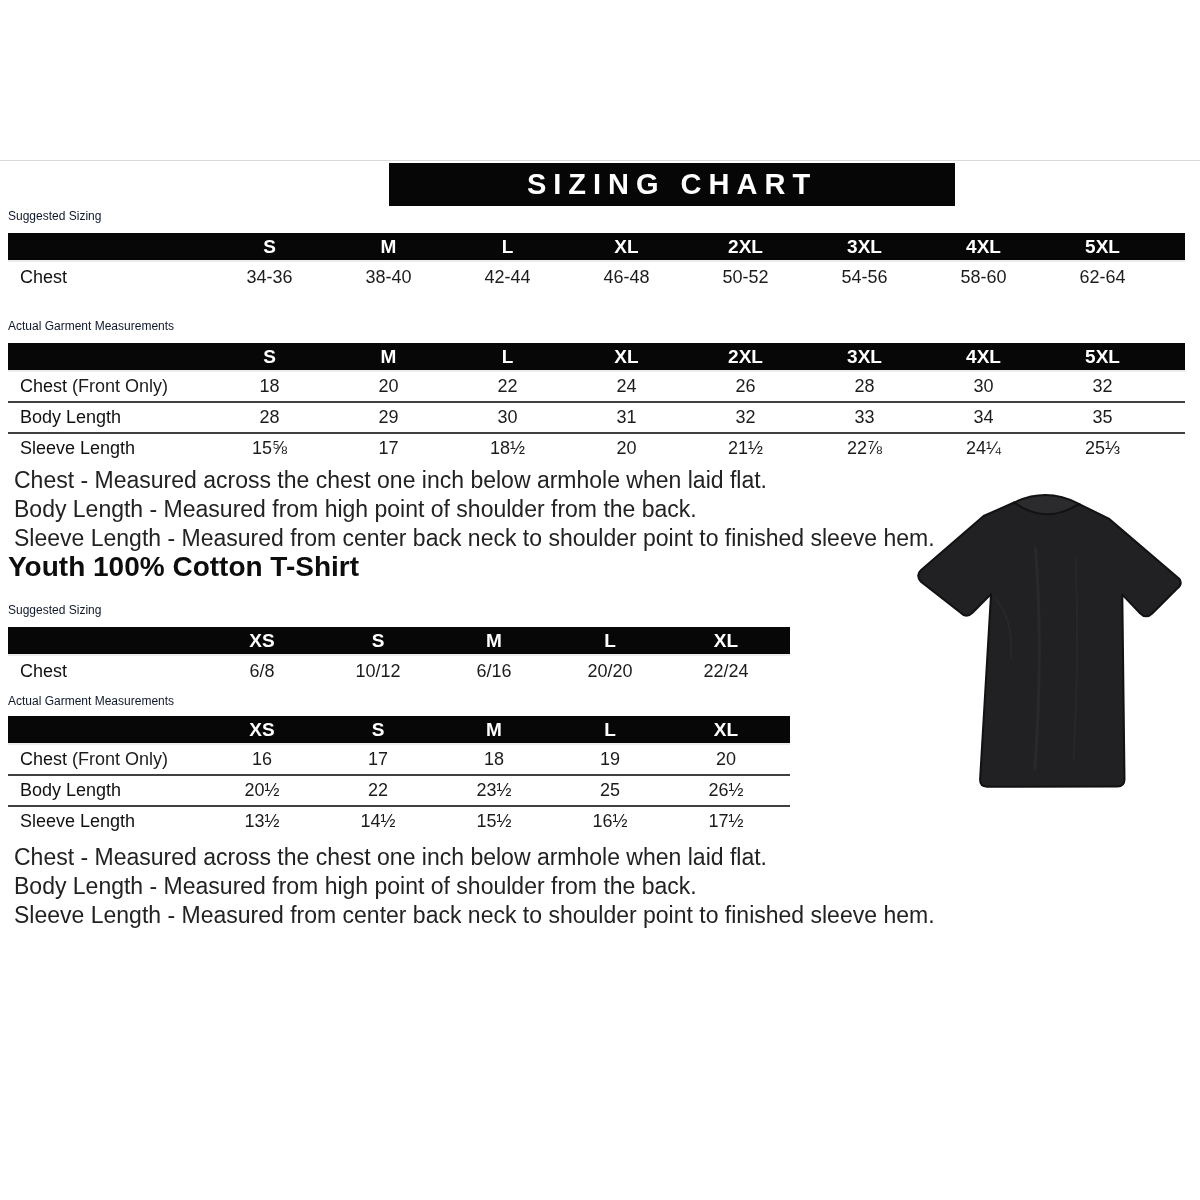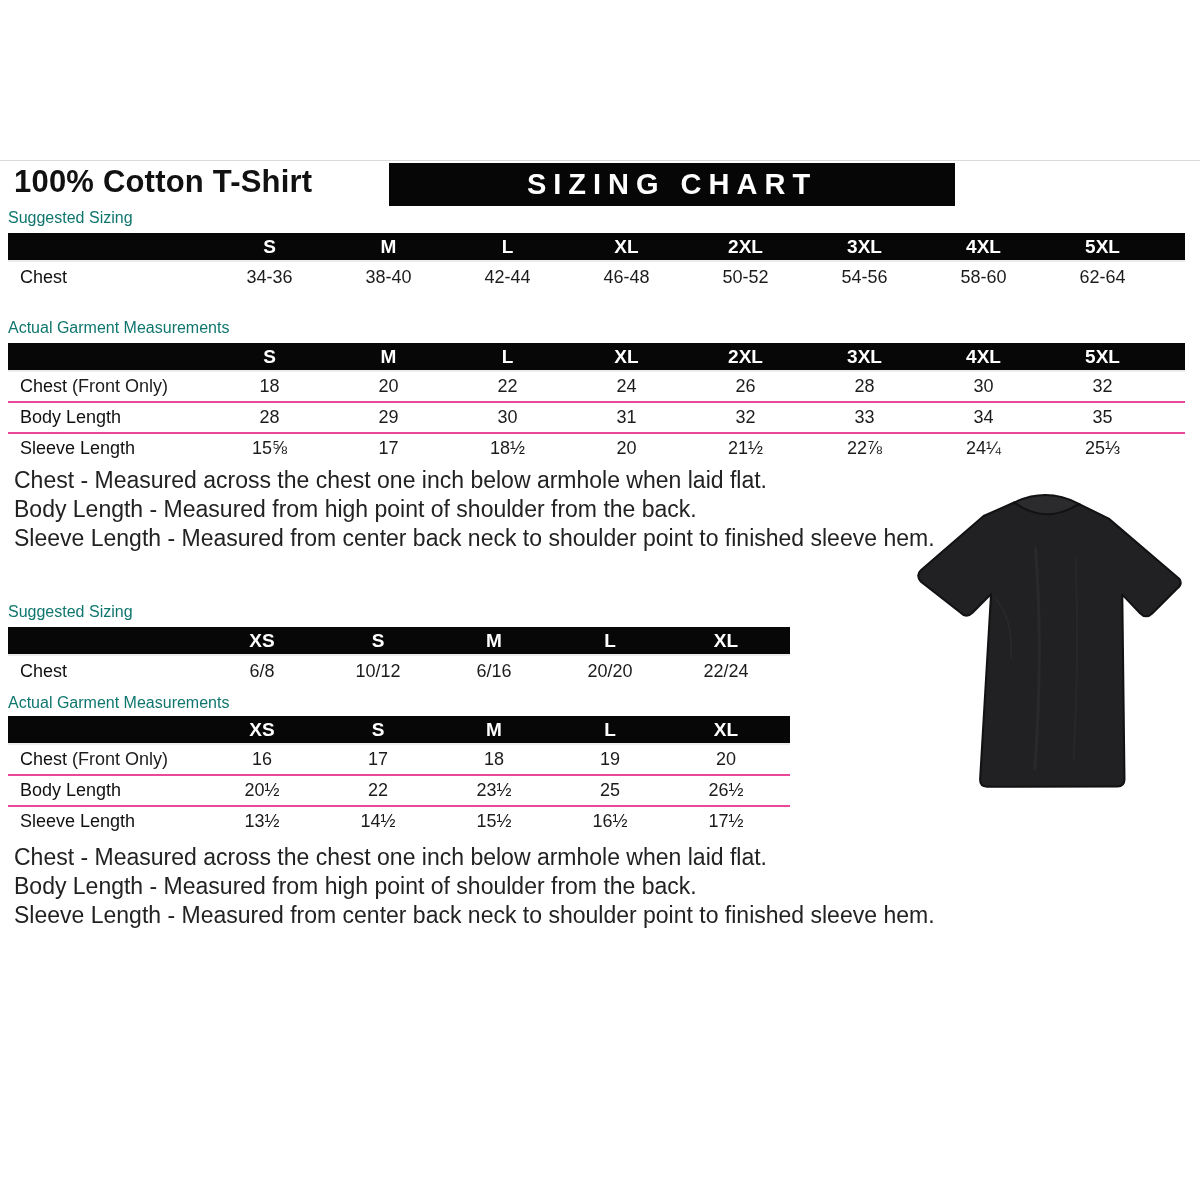--- a/index.html
+++ b/index.html
@@ -6,43 +6,42 @@
   body{width:1200px;height:1200px;font-family:"Liberation Sans", sans-serif;color:#1a1a1a;}
   .canvas{position:relative;width:1200px;height:1200px;background:#fff;overflow:hidden;}
   .abs{position:absolute;}
 
   .hairline{left:0;top:160px;width:1200px;height:1px;background:#d9d9d9;}
 
   .title{left:14px;top:164px;font-size:31px;font-weight:700;letter-spacing:.2px;color:#111;}
   .banner{left:345px;top:163px;width:566px;height:43px;background:#060606;display:flex;align-items:center;justify-content:center;margin-left:44px;}
   .banner span{color:#fff;font-weight:700;font-size:29px;letter-spacing:7px;}
 
-  .seclabel{font-size:16px;color:#0f766e;}
+  .seclabel{font-size:12px;color:#0f172a;}
   .notes{font-size:23px;color:#222;line-height:29px;}
 
   table.t{border-collapse:collapse;table-layout:fixed;}
   table.t th{background:#070707;color:#ffffff;font-weight:700;font-size:19px;height:27px;text-align:center;padding:0;border-bottom:2px solid #ececec;}
   table.t td{font-size:18px;text-align:center;height:29px;padding:0;color:#1c1c1c;}
   table.t td.rl{text-align:left;padding-left:12px;white-space:nowrap;}
   table.t td.rl b{font-weight:400;color:#111;}
-  table.t tr.sepr td{border-top:2px solid #ec4899;}
+  table.t tr.sepr td{border-top:2px solid #404040;}
   table.t1 td{height:30px;}
 
   .youth-title{left:8px;top:551px;font-size:28px;font-weight:700;color:#0d0d0d;}
 
   .tshirt{left:892px;top:487px;width:303px;height:315px;transform:rotate(1.2deg);}
 </style>
 </head>
 <body>
 
 <div class="canvas">
 
   <div class="abs hairline"></div>
 
-  <div class="abs title">100% Cotton T-Shirt</div>
 
   <div class="abs banner">
     <span>SIZING CHART</span>
   </div>
 
   <div class="abs seclabel" style="left:8px;top:209px;">Suggested Sizing</div>
 
   <table class="t t1 abs" style="left:8px;top:233px;width:1177px;">
     <colgroup>
       <col style="width:202px">
@@ -154,20 +153,21 @@
       </tr>
     </tbody>
   </table>
 
   <div class="abs notes" style="left:14px;top:466px;">
     <div>Chest - Measured across the chest one inch below armhole when laid flat.</div>
     <div>Body Length - Measured from high point of shoulder from the back.</div>
     <div>Sleeve Length - Measured from center back neck to shoulder point to finished sleeve hem.</div>
   </div>
 
+  <div class="abs youth-title">Youth 100% Cotton T-Shirt</div>
 
   <div class="abs seclabel" style="left:8px;top:603px;">Suggested Sizing</div>
 
   <table class="t t1 abs" style="left:8px;top:627px;width:782px;">
     <colgroup>
       <col style="width:196px">
         <col style="width:116px">
         <col style="width:116px">
         <col style="width:116px">
         <col style="width:116px">

